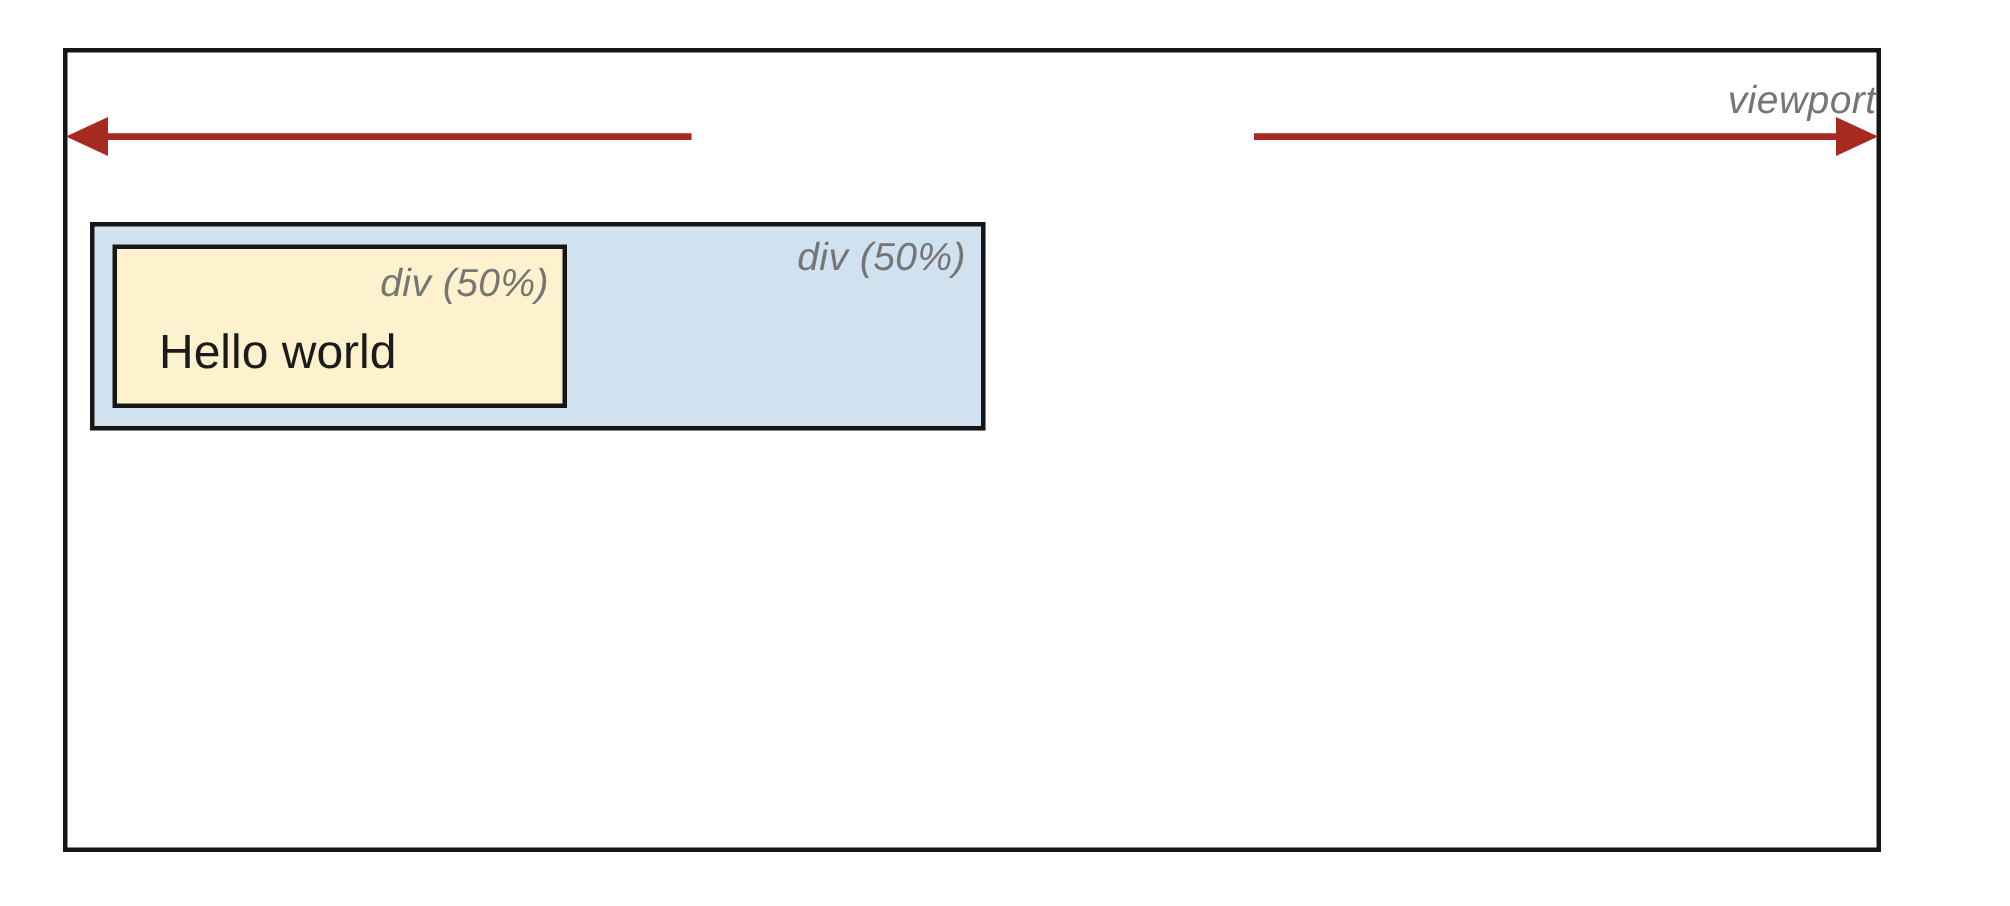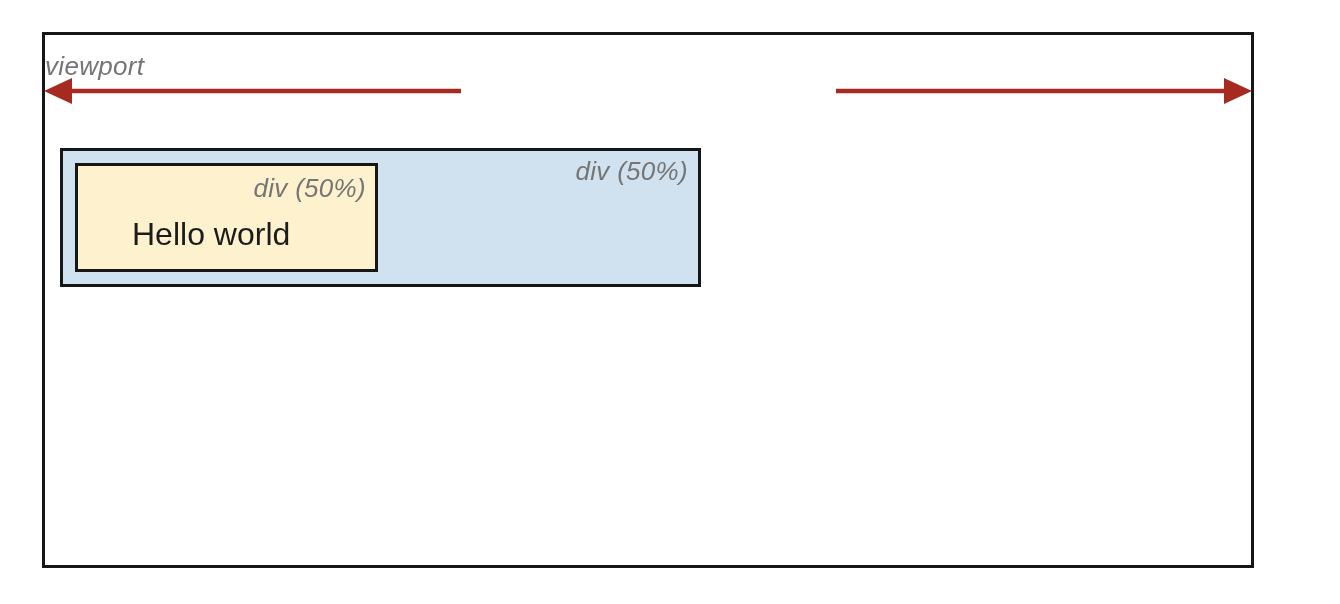--- a/index.html
+++ b/index.html
@@ -23,42 +23,41 @@
   .viewport-box{
     position:absolute;
     left:42px;top:32px;
     width:1206px;height:530px;
     border:3px solid var(--viewport-border);
     background:transparent;
   }
   .viewport-label{
     position:absolute;
     left:0;right:0;top:13px;
-    text-align:left;
+    text-align:right;
     font-style:italic;
     font-size:26px;
     line-height:36px;
     color:var(--label-text);
     letter-spacing:0.3px;
   }
   .arrow-svg{
     position:absolute;
     left:0;top:0;
     width:1340px;height:604px;
     pointer-events:none;
   }
   .arrow-line{stroke:var(--arrow);stroke-width:4.5;}
   .arrow-head{fill:var(--arrow);}
   .outer-div-box{
     position:absolute;
     left:15px;top:113px;
     width:591px;height:133px;
     border:3px solid var(--box-border);
     background:var(--outer-div-fill);
-    padding-left:44px;
   }
   .div-label{
     position:absolute;
     top:5px;right:10px;
     font-style:italic;
     font-size:26px;
     color:var(--label-text);
     letter-spacing:0.3px;
     white-space:nowrap;
   }
@@ -69,21 +68,20 @@
     border:3px solid var(--box-border);
     background:var(--inner-div-fill);
   }
   .inner-div-box .div-label{top:7px;right:9px;}
   .hello-text{
     position:absolute;
     left:28px;top:50px;
     font-size:32px;
     color:var(--content-text);
     white-space:nowrap;
-    margin-left:26px;
   }
 </style>
 </head>
 <body>
 
 <div class="canvas">
 
   <div class="viewport-box">
 
     <div class="viewport-label">

